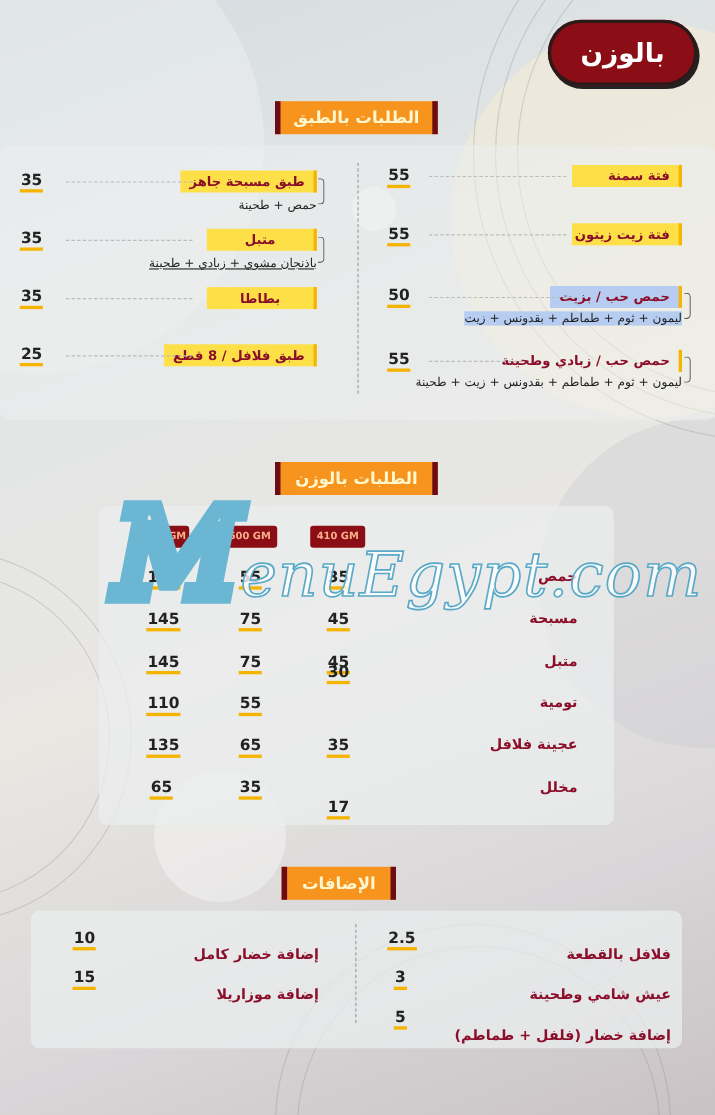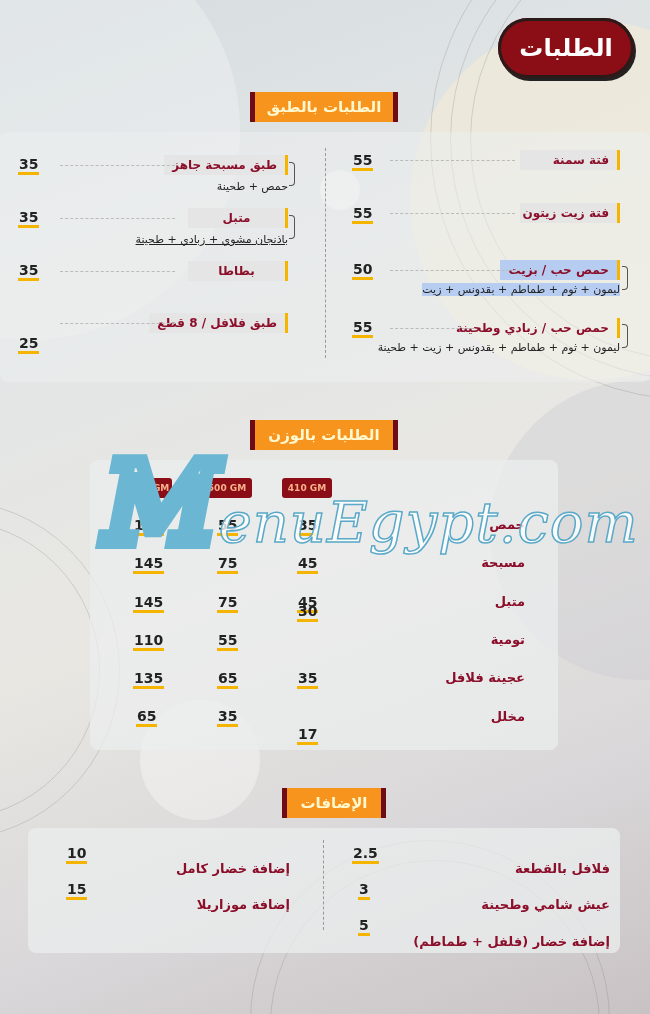--- a/index.html
+++ b/index.html
@@ -35,21 +35,21 @@
     display: flex; align-items: center; justify-content: center;
     border-left: 5px solid #6e0c16; border-right: 5px solid #6e0c16;
   }
 
   .panel {
     position: absolute; background: rgba(235,237,238,0.75); border-radius: 8px;
   }
 
   .item-row { position: absolute; display: flex; align-items: center; direction: rtl; }
   .item-name {
-    background: #e5e5e5; color: #8b0e2a; font-weight: bold; font-size: 12px;
+    background: #fde047; color: #8b0e2a; font-weight: bold; font-size: 12px;
     padding: 3px 8px; border-right: 3px solid #f5b400; white-space: nowrap;
   }
   .item-name.hl { background: #b6cdf1; }
   .item-sub { position: absolute; font-size: 11px; color: #222; direction: rtl; white-space: nowrap; }
   .item-sub .hl { background: #b6cdf1; }
   .dots { border-top: 1px dashed #bbb; height: 0; }
   .price {
     position: absolute; font-weight: bold; font-size: 14px; color: #222;
     border-bottom: 3px solid #f5b400; line-height: 15px; padding: 0 1px;
   }
@@ -84,21 +84,21 @@
 <div class="bg-shape bg4"></div>
 <div class="bg-shape bg5"></div>
 <div class="curve" style="width:520px;height:520px;right:-300px;top:-120px;"></div>
 <div class="curve" style="width:480px;height:480px;right:-280px;top:-100px;"></div>
 <div class="curve" style="width:440px;height:440px;right:-260px;top:-80px;"></div>
 <div class="curve" style="width:300px;height:300px;left:-200px;top:520px;"></div>
 <div class="curve" style="width:340px;height:340px;left:-220px;top:500px;"></div>
 <div class="curve" style="width:360px;height:360px;left:250px;top:840px;"></div>
 <div class="curve" style="width:330px;height:330px;left:270px;top:860px;"></div>
 
-<div class="main-title">الطلبات</div>
+<div class="main-title">بالوزن</div>
 
 <div class="section-label" style="left:250px;top:92px;width:148px;">الطلبات بالطبق</div>
 <div class="panel" style="left:0;top:132px;width:650px;height:250px;background:rgba(236,238,238,0.55);"></div>
 <div class="vdiv" style="left:325px;top:148px;height:210px;"></div>
 
 <div>
   <div class="item-row" style="right:30px;top:150px;">
       <span class="item-name" style="width:100px;">فتة سمنة</span>
     </div>
   <div class="dots" style="position:absolute;left:390px;width:125px;top:160px;"></div>
@@ -153,21 +153,21 @@
       <span class="item-name" style="width:100px;text-align:center;">بطاطا</span>
     </div>
   <div class="dots" style="position:absolute;left:60px;width:115px;top:271px;"></div>
   <div class="price" style="left:18px;top:263px;">35</div>
 </div>
 <div>
   <div class="item-row" style="right:362px;top:313px;">
       <span class="item-name">طبق فلافل / 8 قطع</span>
     </div>
   <div class="dots" style="position:absolute;left:60px;width:115px;top:323px;"></div>
-  <div class="price" style="left:18px;top:315px;margin-top:21px;">25</div>
+  <div class="price" style="left:18px;top:315px;">25</div>
 </div>
 
 <div class="section-label" style="left:250px;top:420px;width:148px;">الطلبات بالوزن</div>
 <div class="panel" style="left:90px;top:460px;width:468px;height:290px;"></div>
 
 <div class="wt-head" style="left:122px;top:478px;">1000 GM</div>
 <div class="wt-head" style="left:202px;top:478px;">500 GM</div>
 <div class="wt-head" style="left:282px;top:478px;">410 GM</div>
 
 <div>
@@ -202,21 +202,21 @@
 </div>
 <div>
   <div class="wt-name" style="right:125px;top:709px;">مخلل</div>
   <div class="price" style="left:136px;top:709px;">65</div>
   <div class="price" style="left:217px;top:709px;">35</div>
   <div class="price" style="left:297px;top:727px;">17</div>
 </div>
 
 <div class="watermark"><span class="big">M</span><span>enuEgypt.com</span></div>
 
-<div class="section-label" style="left:282px;top:788px;width:104px;">الإضافات</div>
+<div class="section-label" style="left:256px;top:788px;width:104px;">الإضافات</div>
 <div class="panel" style="left:28px;top:828px;width:592px;height:125px;"></div>
 <div class="vdiv" style="left:323px;top:840px;height:90px;"></div>
 
 <div>
   <div class="add-name" style="right:40px;top:845px;">فلافل بالقطعة</div>
   <div class="price" style="left:352px;top:846px;">2.5</div>
 </div>
 <div>
   <div class="add-name" style="right:40px;top:881px;">عيش شامي وطحينة</div>
   <div class="price" style="left:358px;top:882px;">3</div>

